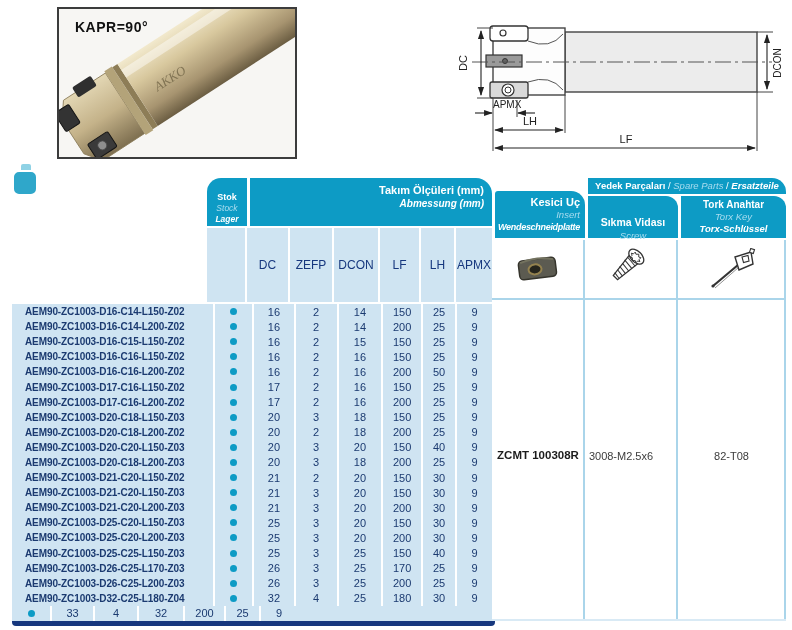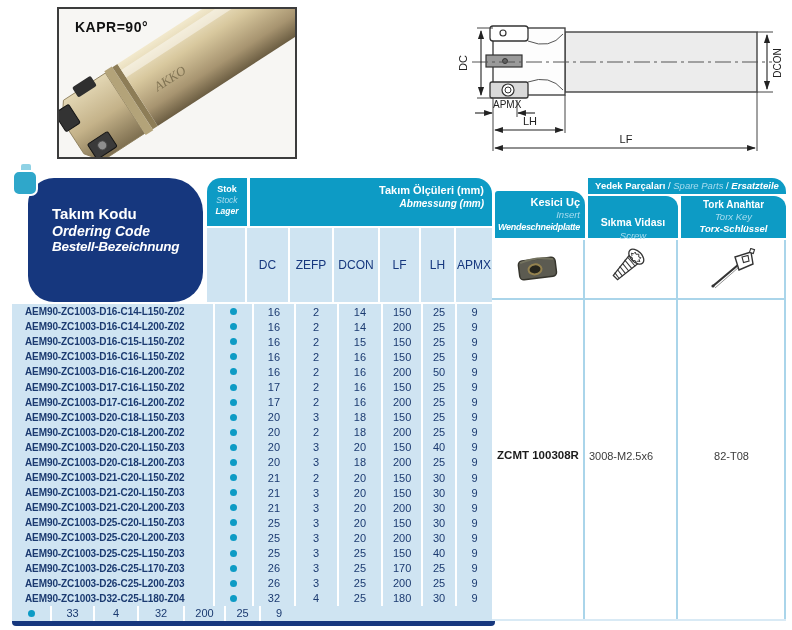--- a/index.html
+++ b/index.html
@@ -20,21 +20,21 @@
   .panel-code{position:absolute;left:16px;top:10px;width:175px;height:124px;background:#16377e;
               border-radius:26px 34px 30px 26px;padding:27px 0 0 24px;color:#fff;line-height:1.18;}
   .panel-code .t1{font-size:15px;font-weight:bold;}
   .panel-code .t2{font-size:14px;font-weight:bold;font-style:italic;}
   .panel-code .t3{font-size:13.5px;font-weight:bold;font-style:italic;letter-spacing:-.3px;}
   .teal{position:absolute;background:#0d9bc5;color:#fff;}
   .teal .l1{font-weight:bold;}
   .teal .l2{font-style:italic;color:#a8dcef;}
   .teal .l3{font-weight:bold;font-style:italic;}
   .teal-stok{left:195px;top:10px;width:40px;height:48px;border-radius:14px 0 0 0;
-             text-align:center;padding-top:6px;font-size:8.5px;line-height:1.25;}
+             text-align:center;padding-top:14px;font-size:8.5px;line-height:1.25;}
   .teal-stok .l1{font-size:9px;}
   .teal-dims{left:238px;top:10px;width:242px;height:48px;border-radius:0 16px 0 0;
              text-align:right;padding:5px 8px 0 0;font-size:10px;line-height:1.3;}
   .teal-dims .l1{font-size:11px;}
   .teal-insert{left:483px;top:23px;width:90px;height:47px;border-radius:3px 14px 0 0;
                text-align:right;padding:4px 5px 0 0;font-size:9.5px;line-height:1.3;}
   .teal-insert .l1{font-size:11px;padding-left:32px;}
   .teal-insert .l3{font-size:9px;letter-spacing:-.3px;}
   .teal-spare-strip{left:576px;top:10px;width:198px;height:16px;border-radius:0 14px 0 0;
                     text-align:center;font-size:9.5px;line-height:16px;}
@@ -174,25 +174,20 @@
     <text x="176" y="141" font-size="11" text-anchor="middle">LF</text>
   </svg>
 
   <div class="catalog">
 
     <div class="corner-icon">
       <div class="pin-top"></div>
         <div class="pin-body"></div>
     </div>
 
-    <div class="panel-code">
-      <div class="t1">Takım Kodu</div>
-      <div class="t2">Ordering Code</div>
-      <div class="t3">Bestell-Bezeichnung</div>
-    </div>
 
     <div class="teal teal-stok">
       <div class="l1">Stok</div>
       <div class="l2">Stock</div>
       <div class="l3">Lager</div>
     </div>
 
     <div class="teal teal-dims">
       <div class="l1">Takım Ölçüleri (mm)</div>
       <div class="l3">Abmessung (mm)</div>

